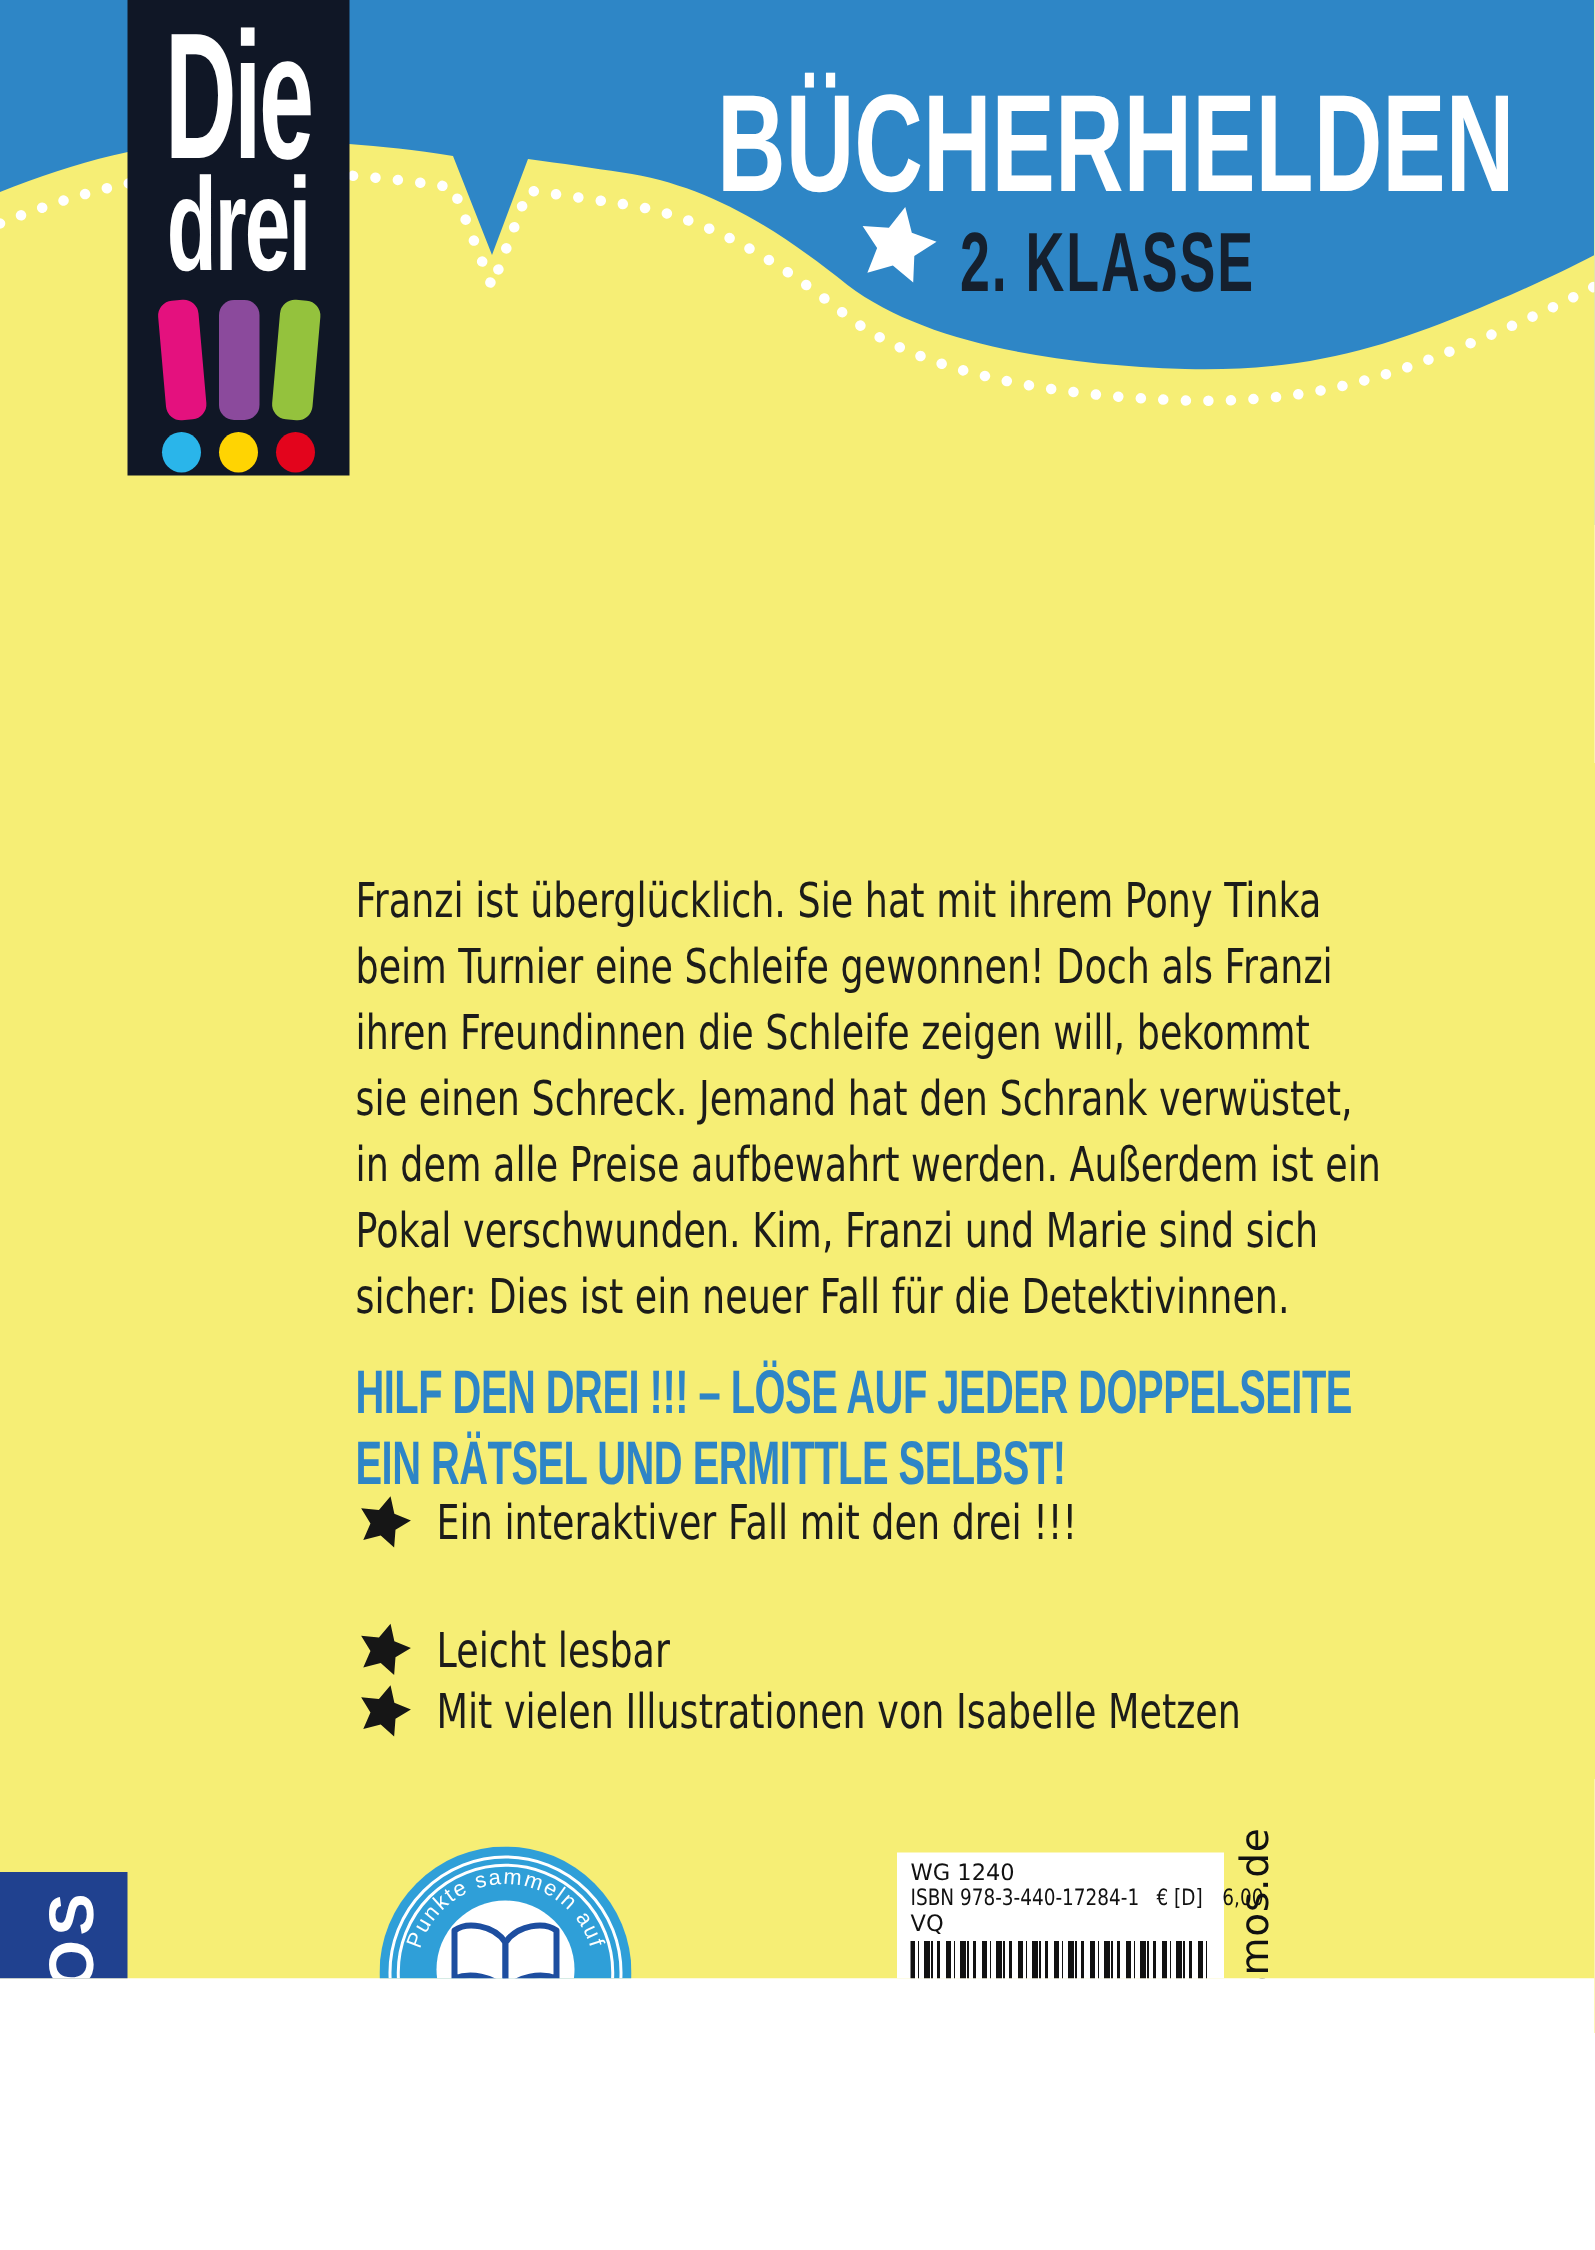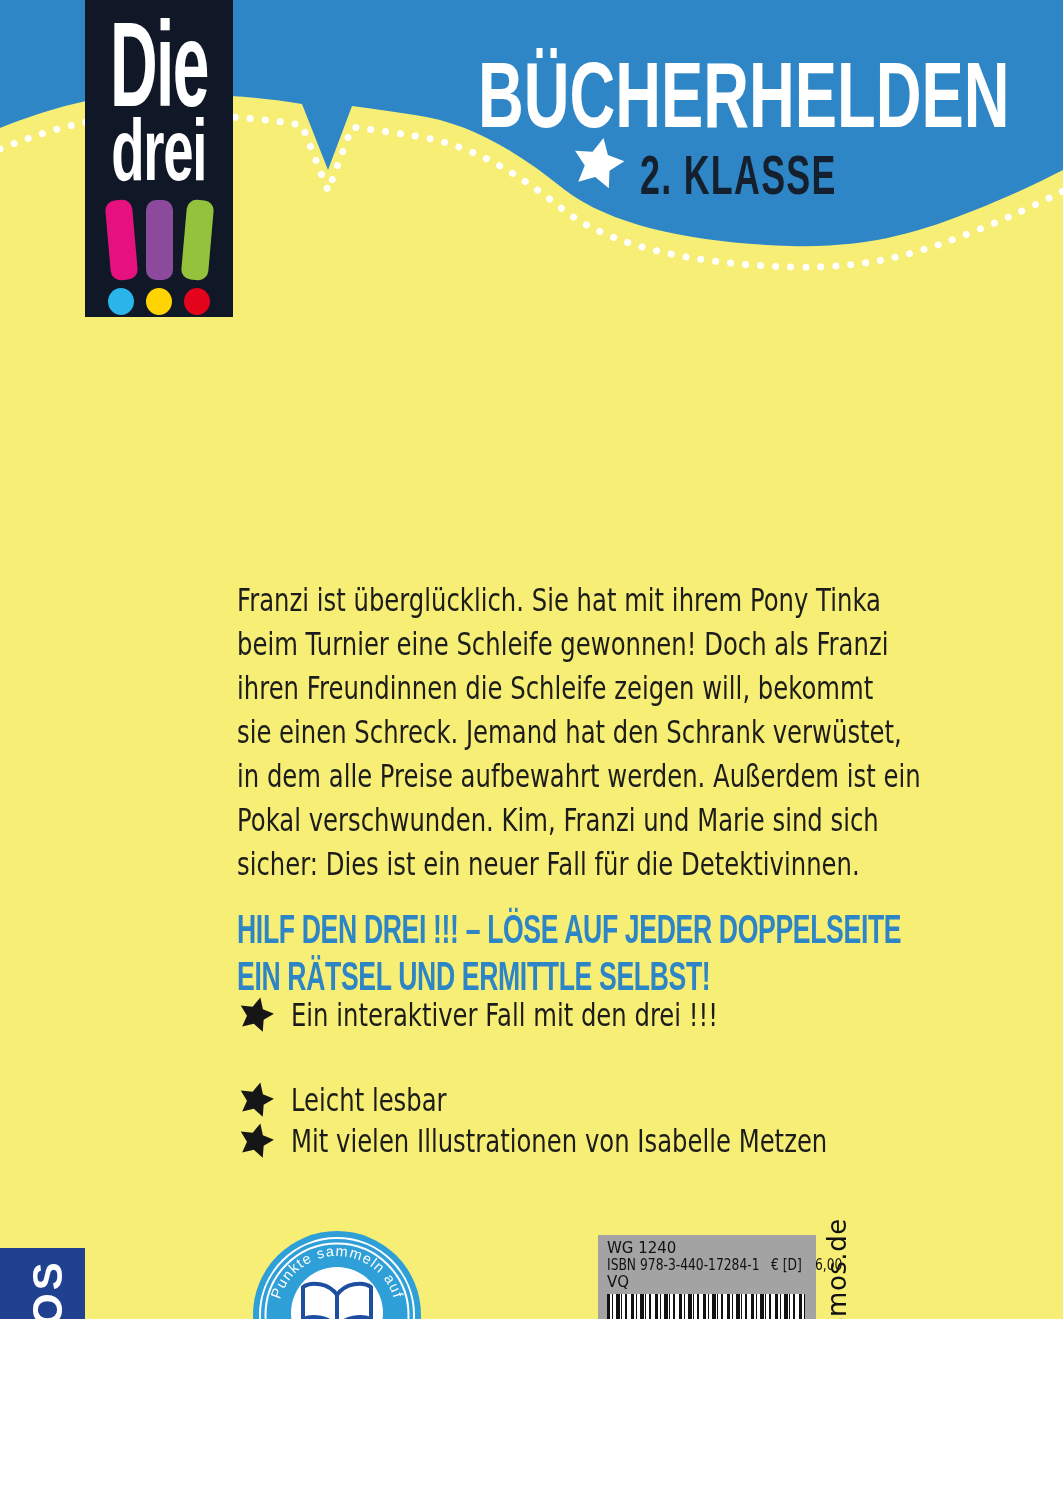--- a/index.html
+++ b/index.html
@@ -69,21 +69,21 @@
   }
   
   .kosmos-box{position:absolute; left:0; top:1248px; width:85px; height:252px; background:#20418f;}
   .kosmos-text{
     position:absolute; left:24px; top:1464px; transform:rotate(-90deg); transform-origin:left top;
     color:#fff; font-family:"Liberation Sans",sans-serif; font-weight:bold;
     font-size:42px; letter-spacing:3px; white-space:nowrap;
   }
   .antolin{position:absolute; left:253px; top:1231px;}
   .barcode-box{
-    position:absolute; left:598px; top:1235px; width:218px; height:125px; background:#a3a3a3;
+    position:absolute; left:598px; top:1235px; width:218px; height:125px; background:#ffffff;
     box-sizing:border-box; padding:5px 9px 0 9px; color:#111;
   }
   .bc-line{font-size:15px; line-height:17px; white-space:nowrap;}
   .bc-squeeze{transform:scaleX(0.82); transform-origin:left top;}
   .bc-isbn-row{display:flex; align-items:baseline; width:244px;}
   .bc-cur{margin-left:14px;} .bc-price{margin-left:16px;}
   .bars{
     height:46px; margin-top:3px; width:198px;
     background:repeating-linear-gradient(to right,
       #111 0 3px, #fff 3px 5px, #111 5px 6px, #fff 6px 9px,

